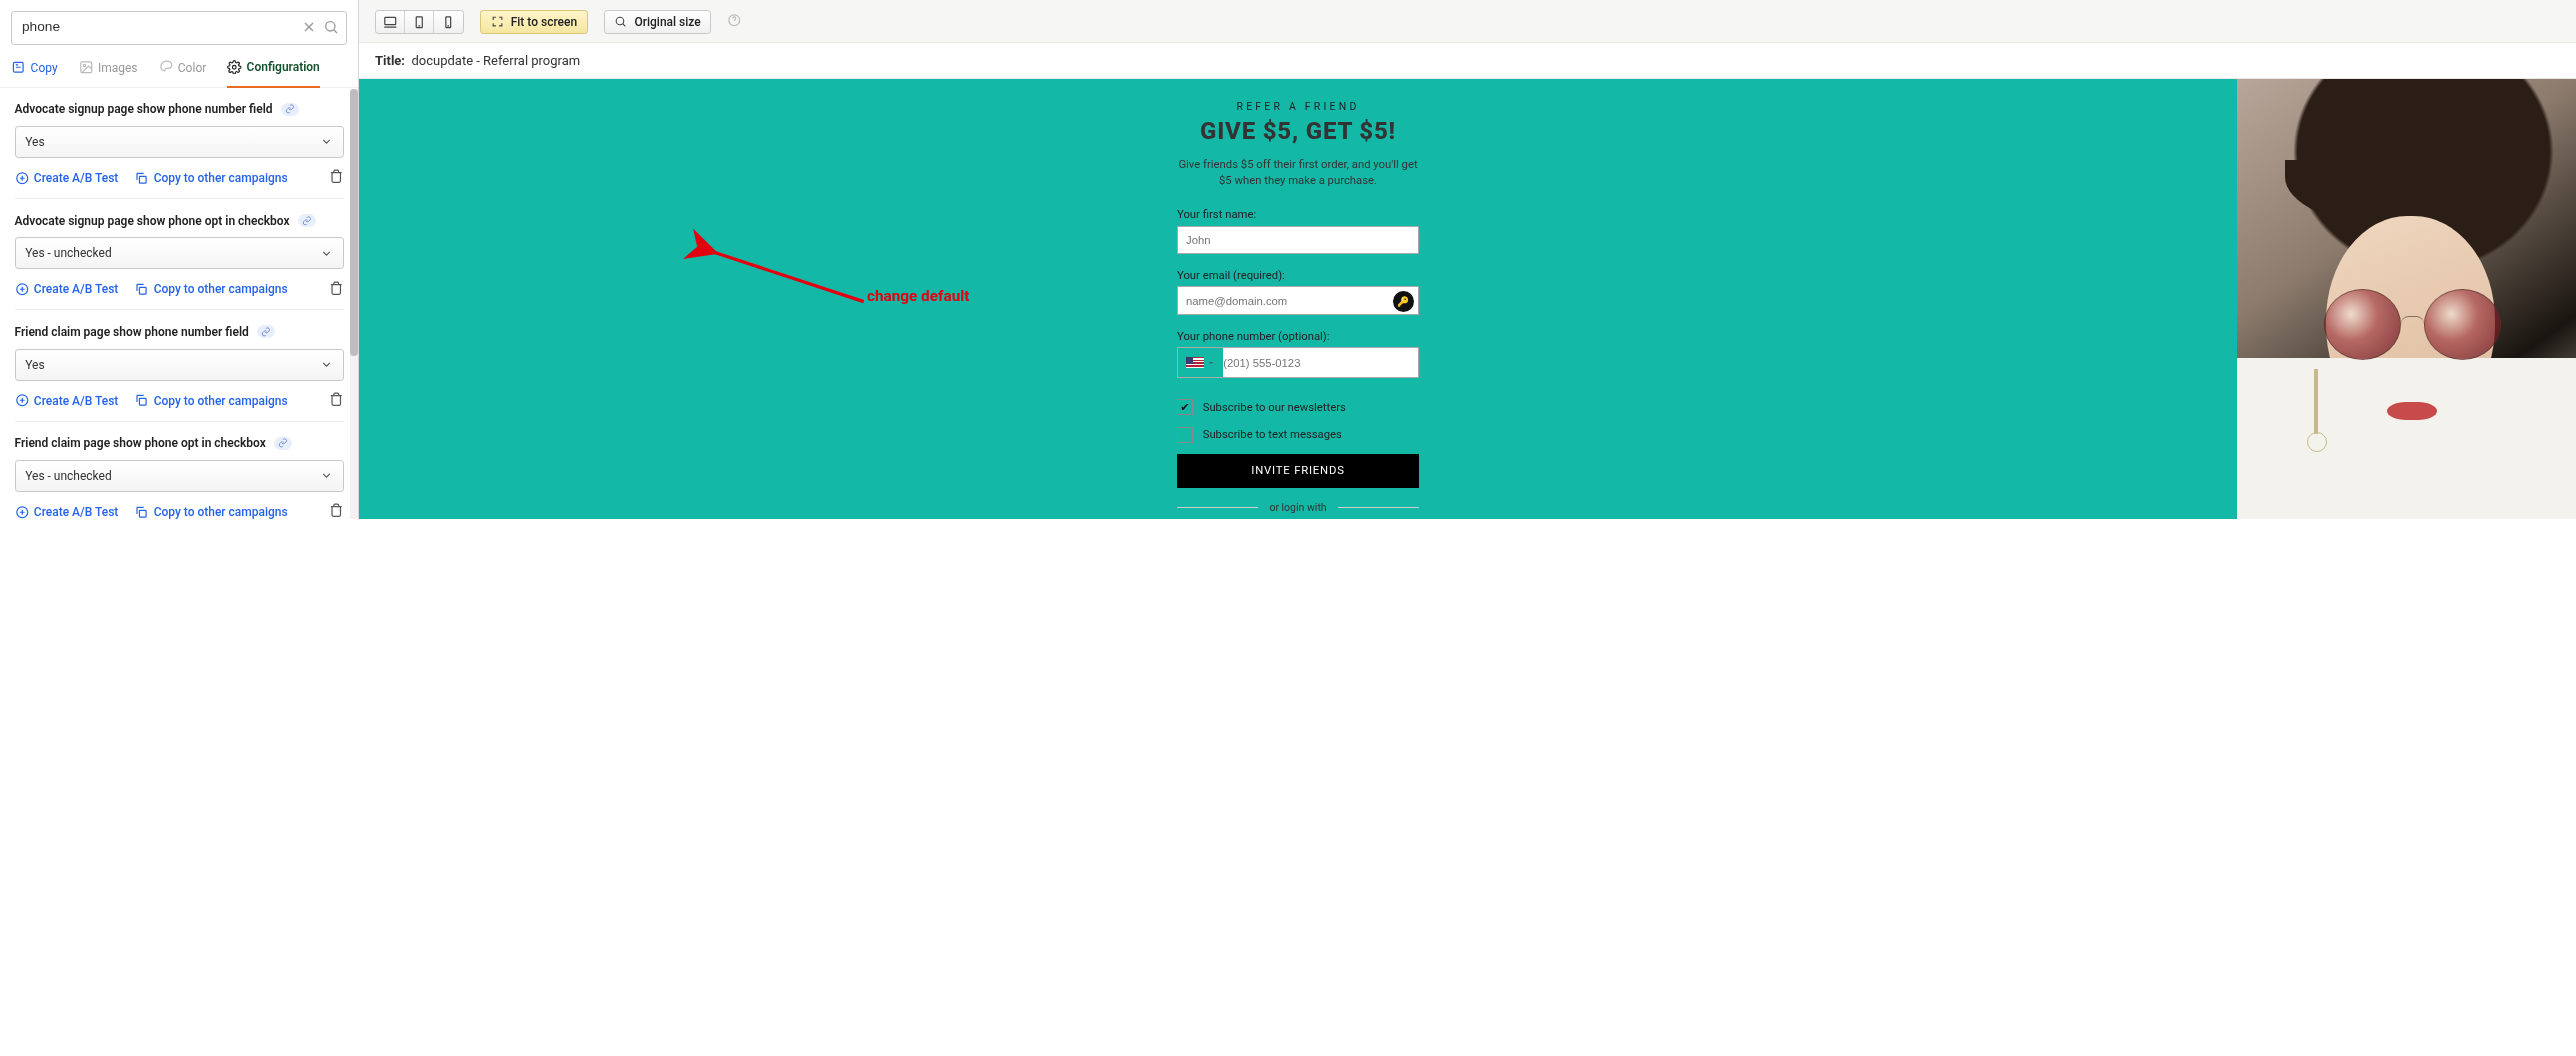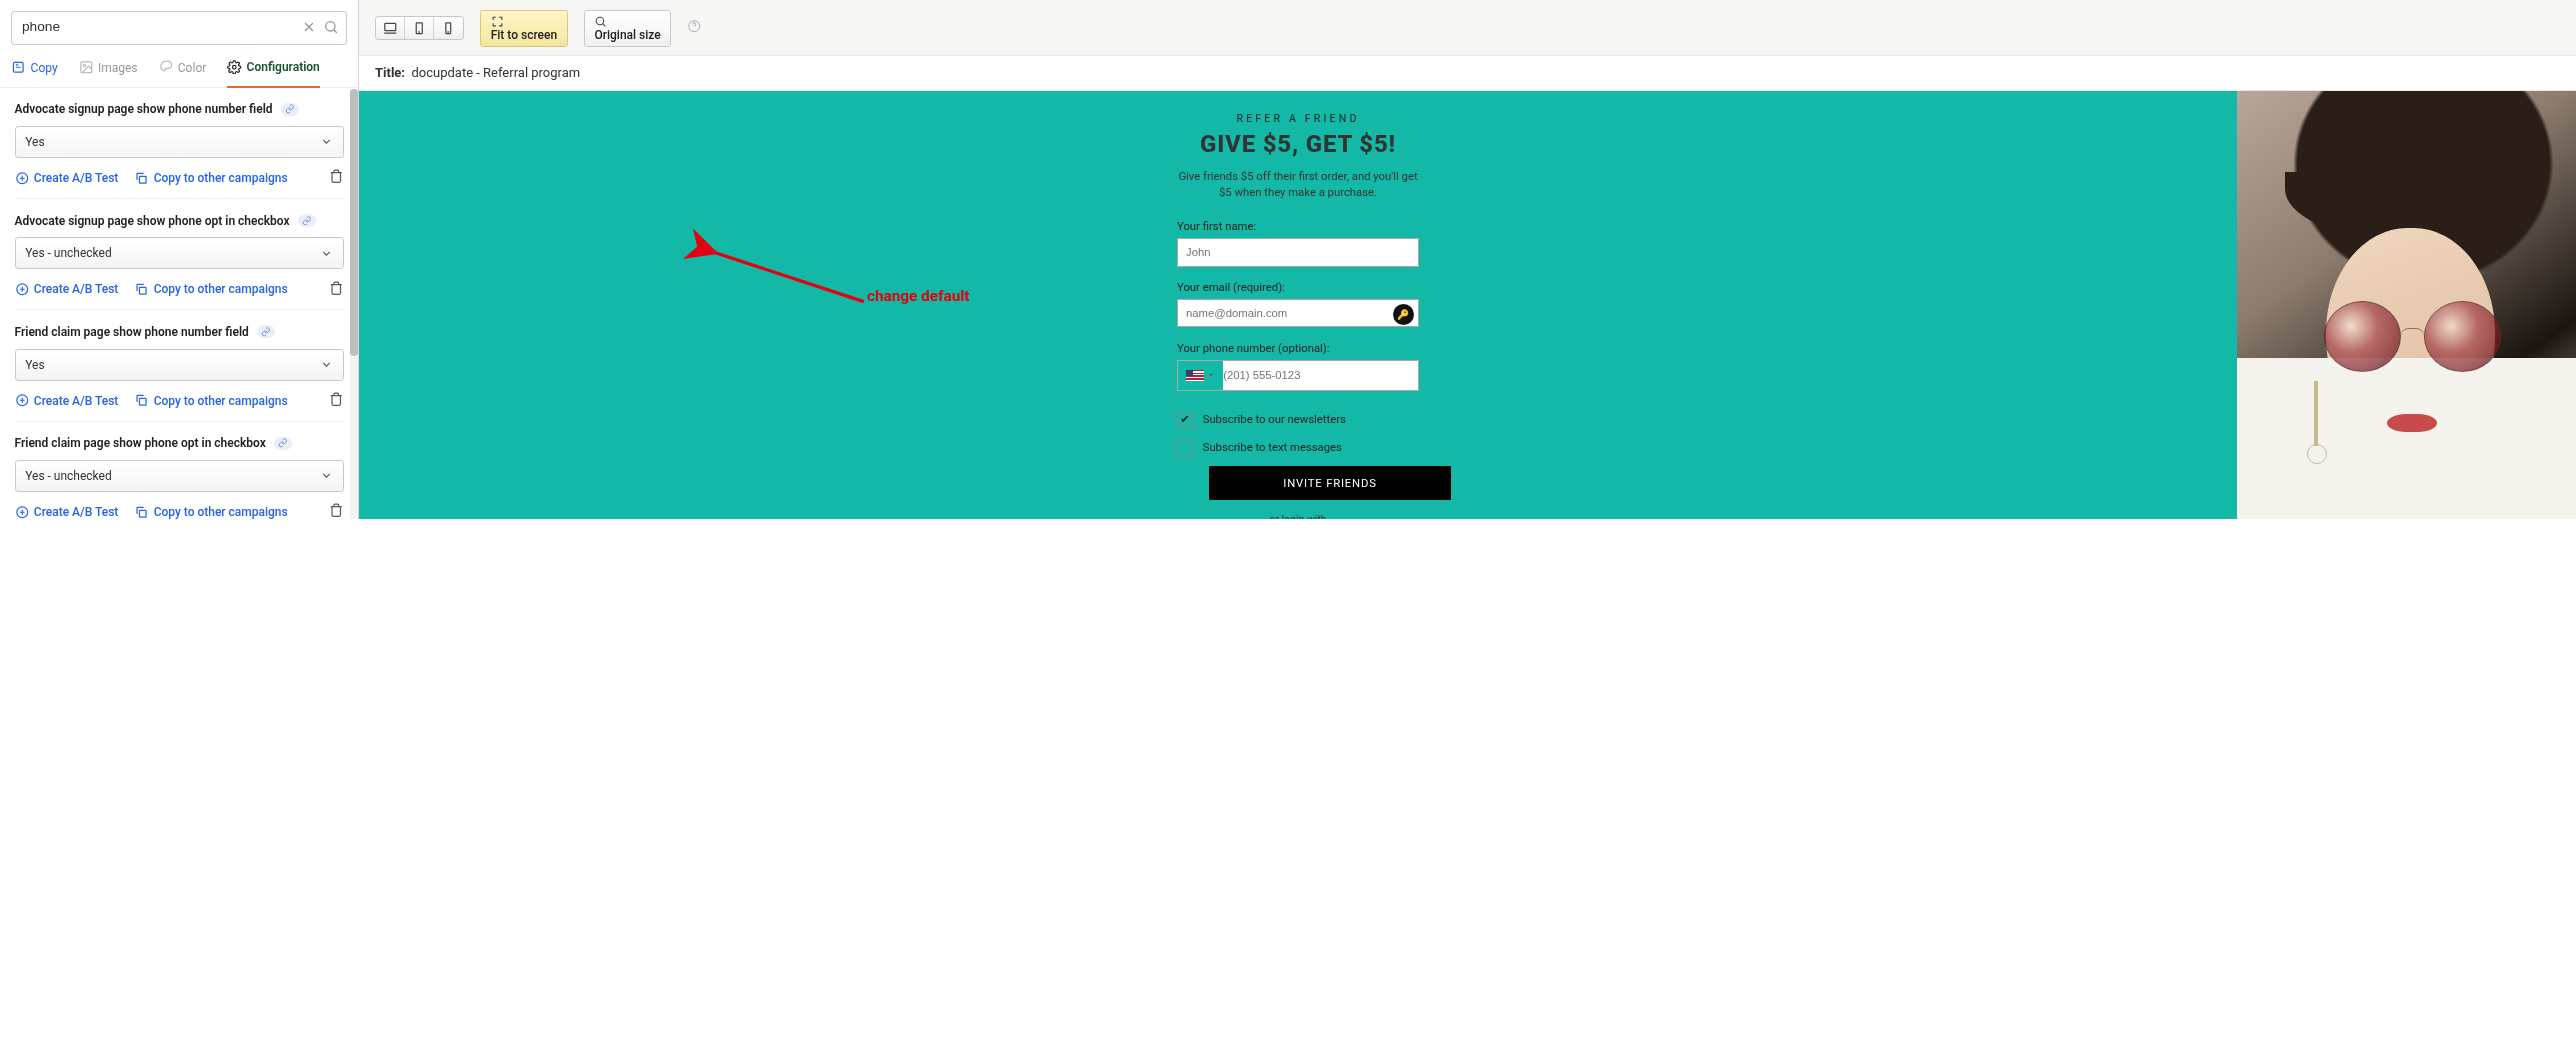--- a/index.html
+++ b/index.html
@@ -148,25 +148,25 @@
     overflow:hidden;
   }
   .device-btn {
     display:flex; align-items:center; justify-content:center;
     width:29px; height:22.6px; cursor:pointer;
     border-right:0.8px solid #d2d2d2;
   }
   .device-btn:last-child { border-right:none; }
   .device-btn svg { width:14.5px;height:14.5px; stroke:#444; }
   .tool-btn {
-    display:inline-flex; gap:0;
+    display:inline-flex; align-items:center; gap:7px;
     border:0.8px solid #c8c8c8; border-radius:3.2px;
     padding:4px 9.7px; font-size:12px; cursor:pointer;
     background: linear-gradient(#ffffff,#f0f0f0);
-    color:#222; font-weight:500;flex-direction:column;
+    color:#222; font-weight:500;
   }
   .tool-btn.fit { background: linear-gradient(#fff5c8,#f4e6a0); border-color:#d8c77a; }
   .tool-btn svg { width:13px;height:13px; }
   .help-icon { color:#bbb; }
   .help-icon svg{width:14.5px;height:14.5px;}
 
   .title-bar {
     background:#fff;
     padding:9.7px 16px;
     font-size:13px;
@@ -260,21 +260,20 @@
   .checkbox.checked::after{
     content:"✔"; font-size:11.3px; color:#111;
   }
   .invite-btn {
     width:100%;
     background:#000; color:#fff;
     padding:10.5px 0; text-align:center;
     font-size:11.3px; letter-spacing:0.8px;
     cursor:pointer;
     margin-top:4.8px;
-    margin-left:32px;
   }
   .login-row {
     display:flex; align-items:center; gap:11.3px;
     margin-top:13px; font-size:10.5px; color:#333;
     justify-content:center;
   }
   .login-row .line { flex:1; height:0.8px; background:#ccc; }
 
   .image-col {
     width:339px; flex:0 0 339px;

